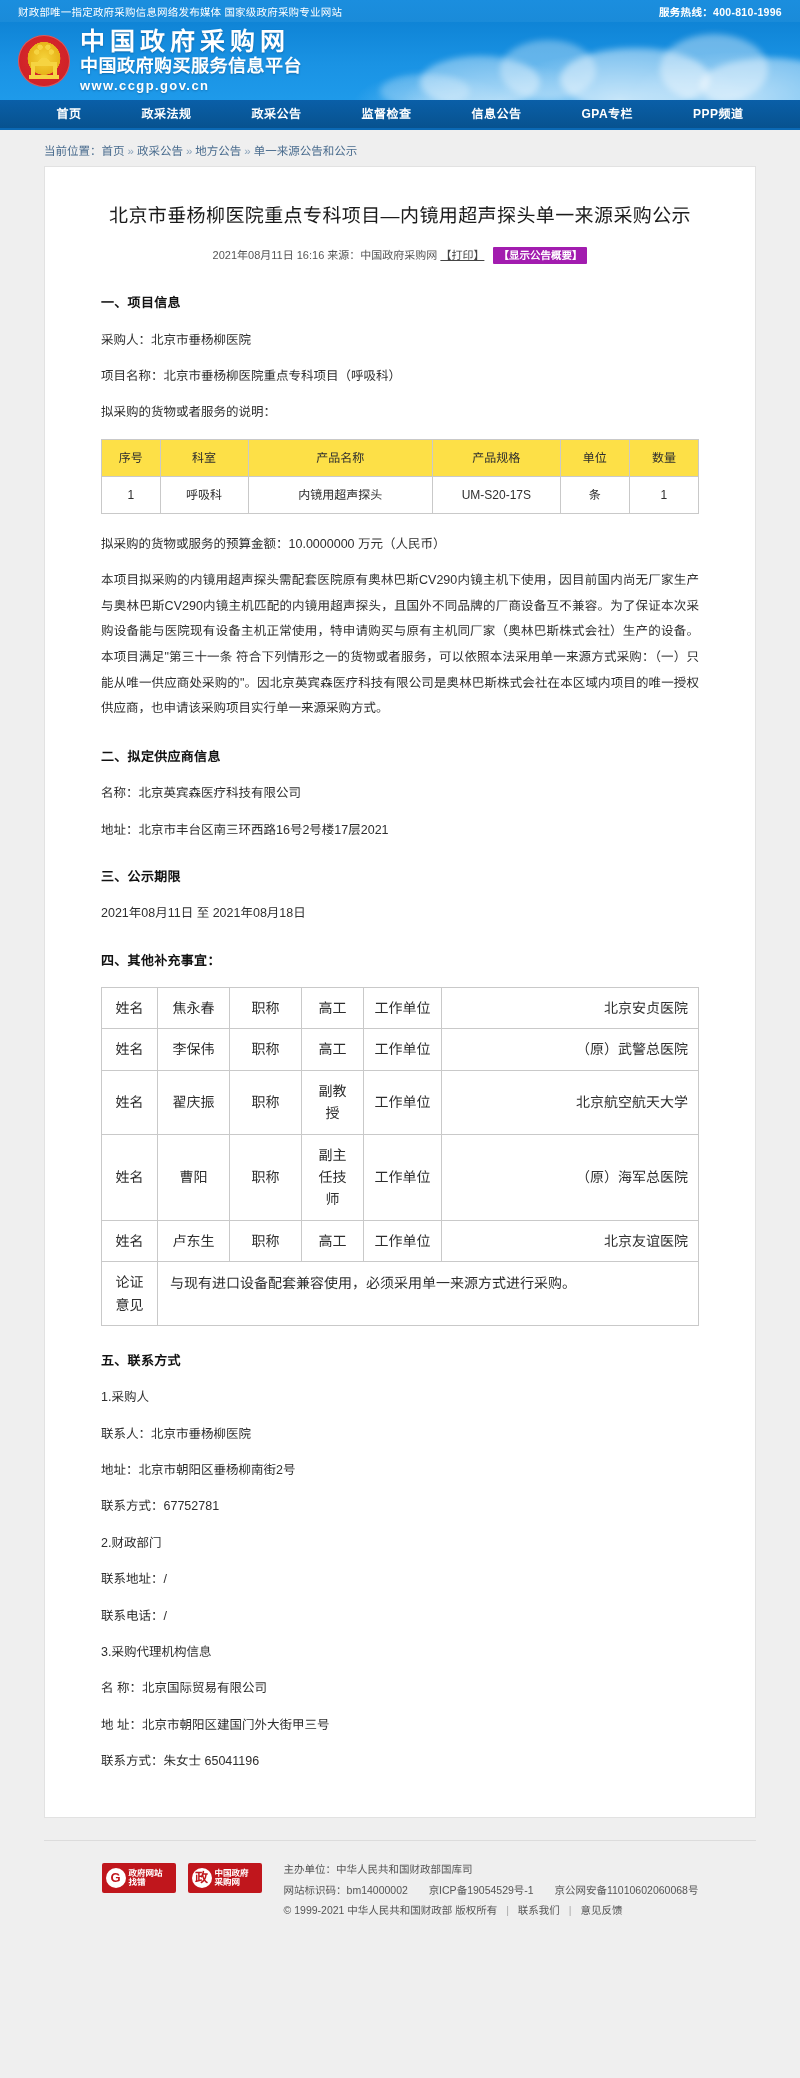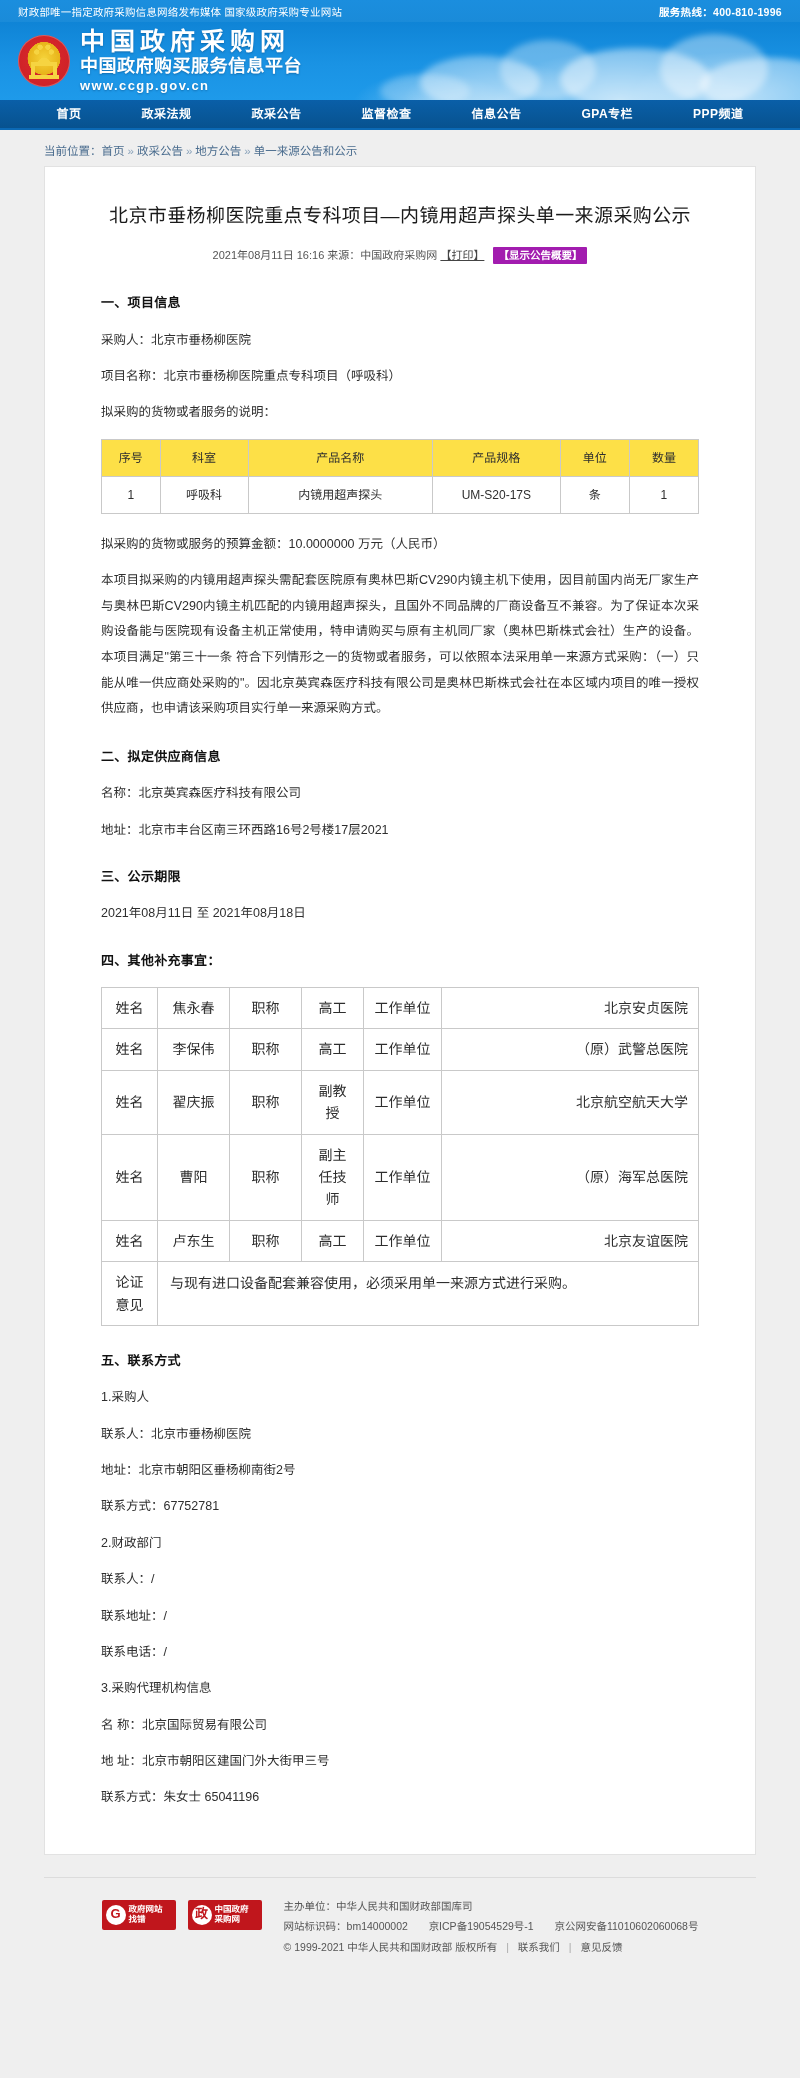--- a/index.html
+++ b/index.html
@@ -425,21 +425,20 @@
     </table>
 
     <div class="h2">五、联系方式</div>
 
     <div class="p">1.采购人</div>
     <div class="p">联系人：北京市垂杨柳医院</div>
     <div class="p">地址：北京市朝阳区垂杨柳南街2号</div>
     <div class="p">联系方式：67752781</div>
 
     <div class="p">2.财政部门</div>
-    <div class="p">联系人：/</div>
     <div class="p">联系地址：/</div>
     <div class="p">联系电话：/</div>
 
     <div class="p">3.采购代理机构信息</div>
     <div class="p">名 称：北京国际贸易有限公司</div>
     <div class="p">地    址：北京市朝阳区建国门外大街甲三号</div>
     <div class="p">联系方式：朱女士 65041196</div>
 
   </div>
 </div>

